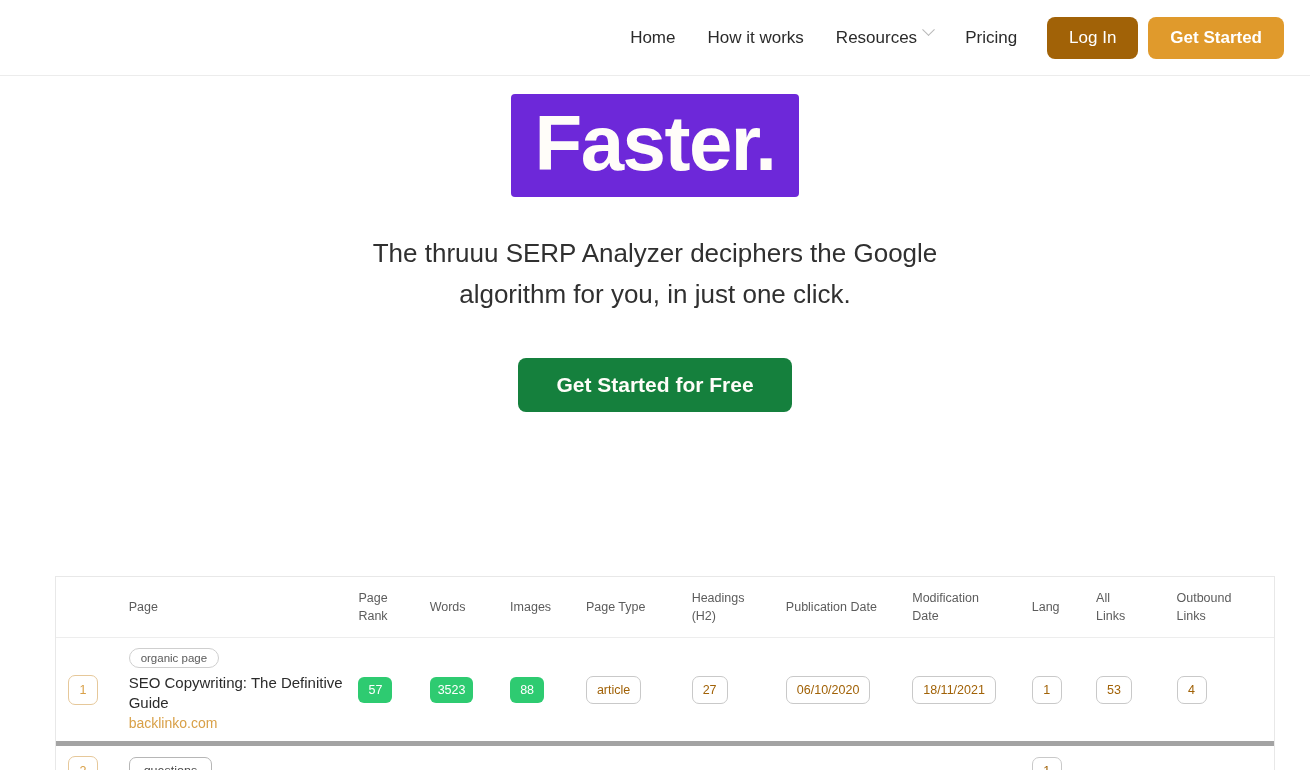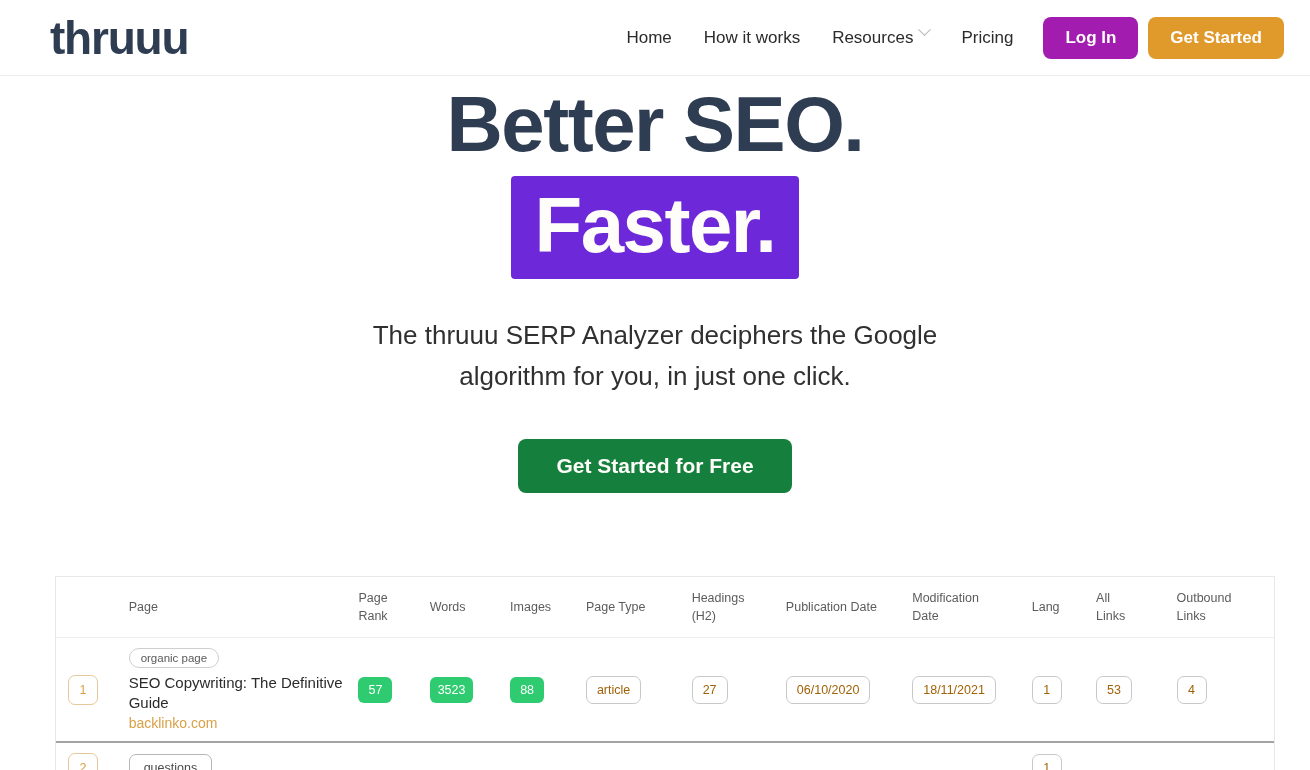--- a/index.html
+++ b/index.html
@@ -47,29 +47,28 @@
   .chev {
     display: inline-block;
     width: 9px;
     height: 9px;
     border-right: 1.6px solid #b9b9b9;
     border-bottom: 1.6px solid #b9b9b9;
     transform: rotate(45deg) translate(-2px,-2px);
   }
   .btn-login {
     margin-left: 14px;
-    background: #a21caf;
+    background: #a16207;
     color: #ffffff;
     font-size: 17px;
     border: none;
     border-radius: 8px;
     padding: 11px 22px;
     cursor: pointer;
     font-family: inherit;
-    font-weight: bold;
   }
   .btn-getstarted {
     margin-left: 10px;
     background: #e09a2c;
     color: #ffffff;
     font-size: 17px;
     font-weight: bold;
     border: none;
     border-radius: 8px;
     padding: 11px 22px;
@@ -141,21 +140,21 @@
     text-align: left;
     vertical-align: middle;
     padding: 12px 6px;
     height: 58px;
     border-bottom: 1px solid #ededed;
     line-height: 1.45;
   }
   table.serp td {
     padding: 10px 6px;
     vertical-align: middle;
-    border-bottom: 2px solid #a3a3a3;
+    border-bottom: 5px solid #a3a3a3;
   }
   .c-rank    { width: 58px;  padding-left: 12px !important; }
   .c-page    { width: 200px; }
   .c-pr      { width: 62px; }
   .c-words   { width: 70px; }
   .c-images  { width: 66px; }
   .c-ptype   { width: 92px; }
   .c-head    { width: 82px; }
   .c-pub     { width: 110px; }
   .c-mod     { width: 104px; }
@@ -227,21 +226,20 @@
     font-size: 12.5px;
     color: #4a4a4a;
     padding: 0 14px;
     background: #fff;
   }
 </style>
 </head>
 <body>
 
 <div class="site-header">
-  <div class="logo">thruuu</div>
 
   <nav class="nav">
     <a class="nav-link" href="#">
       <span>Home</span>
     </a>
     <a class="nav-link" href="#">
       <span>How it works</span>
     </a>
     <a class="nav-link" href="#">
       <span>Resources</span>
@@ -249,21 +247,20 @@
     </a>
     <a class="nav-link" href="#">
       <span>Pricing</span>
     </a>
     <button class="btn-login">Log In</button>
     <button class="btn-getstarted">Get Started</button>
   </nav>
 </div>
 
 <div class="hero">
-  <div class="headline-1">Better SEO.</div>
   <div class="headline-2-wrap">
     <span class="headline-2">Faster.</span>
   </div>
   <div class="subtitle">
     <div>The thruuu SERP Analyzer deciphers the Google</div>
     <div>algorithm for you, in just one click.</div>
   </div>
   <div class="cta-wrap">
     <button class="btn-cta">Get Started for Free</button>
   </div>

